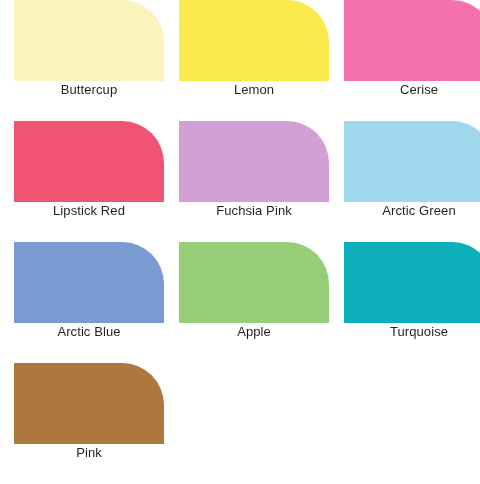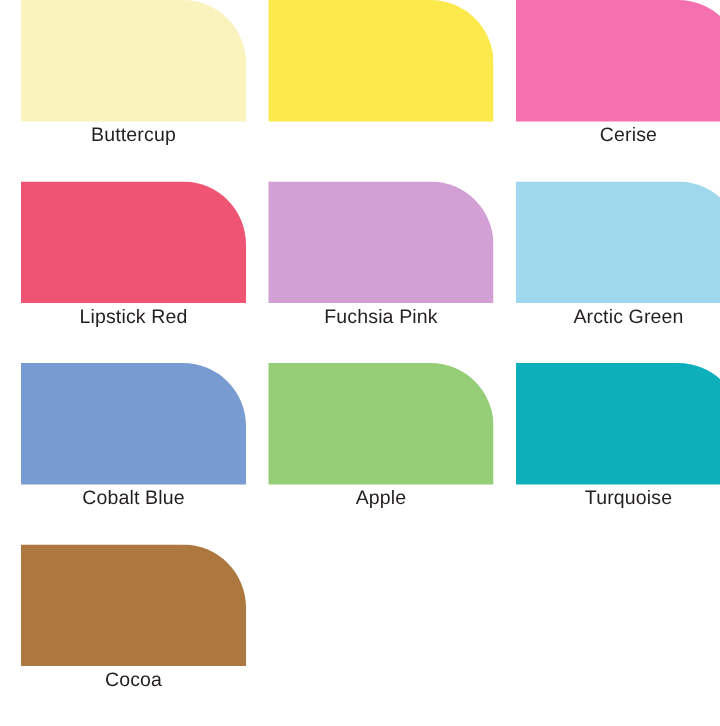--- a/index.html
+++ b/index.html
@@ -61,46 +61,47 @@
 </head>
 <body style="background-color: rgb(255, 255, 255);">
 
 <div id="palette-grid">
     <div class="swatch-cell">
       <div class="swatch-chip" style="background-color: rgb(250, 243, 190);"></div>
       <div class="swatch-label">Buttercup</div>
     </div>
     <div class="swatch-cell">
       <div class="swatch-chip" style="background-color: rgb(252, 233, 75);"></div>
+      <div class="swatch-label">Lemon</div>
     </div>
     <div class="swatch-cell">
       <div class="swatch-chip" style="background-color: rgb(244, 112, 174);"></div>
       <div class="swatch-label">Cerise</div>
     </div>
     <div class="swatch-cell">
       <div class="swatch-chip" style="background-color: rgb(239, 84, 115);"></div>
       <div class="swatch-label">Lipstick Red</div>
     </div>
     <div class="swatch-cell">
       <div class="swatch-chip" style="background-color: rgb(210, 160, 212);"></div>
       <div class="swatch-label">Fuchsia Pink</div>
     </div>
     <div class="swatch-cell">
       <div class="swatch-chip" style="background-color: rgb(159, 216, 236);"></div>
       <div class="swatch-label">Arctic Green</div>
     </div>
     <div class="swatch-cell">
       <div class="swatch-chip" style="background-color: rgb(120, 155, 210);"></div>
-      <div class="swatch-label">Cobalt Blue</div>
+      <div class="swatch-label">Arctic Blue</div>
     </div>
     <div class="swatch-cell">
       <div class="swatch-chip" style="background-color: rgb(150, 206, 120);"></div>
       <div class="swatch-label">Apple</div>
     </div>
     <div class="swatch-cell">
       <div class="swatch-chip" style="background-color: rgb(12, 175, 186);"></div>
       <div class="swatch-label">Turquoise</div>
     </div>
     <div class="swatch-cell">
       <div class="swatch-chip" style="background-color: rgb(172, 120, 64);"></div>
-      <div class="swatch-label">Cocoa</div>
+      <div class="swatch-label">Pink</div>
     </div>
   </div>
 
 </body></html>

